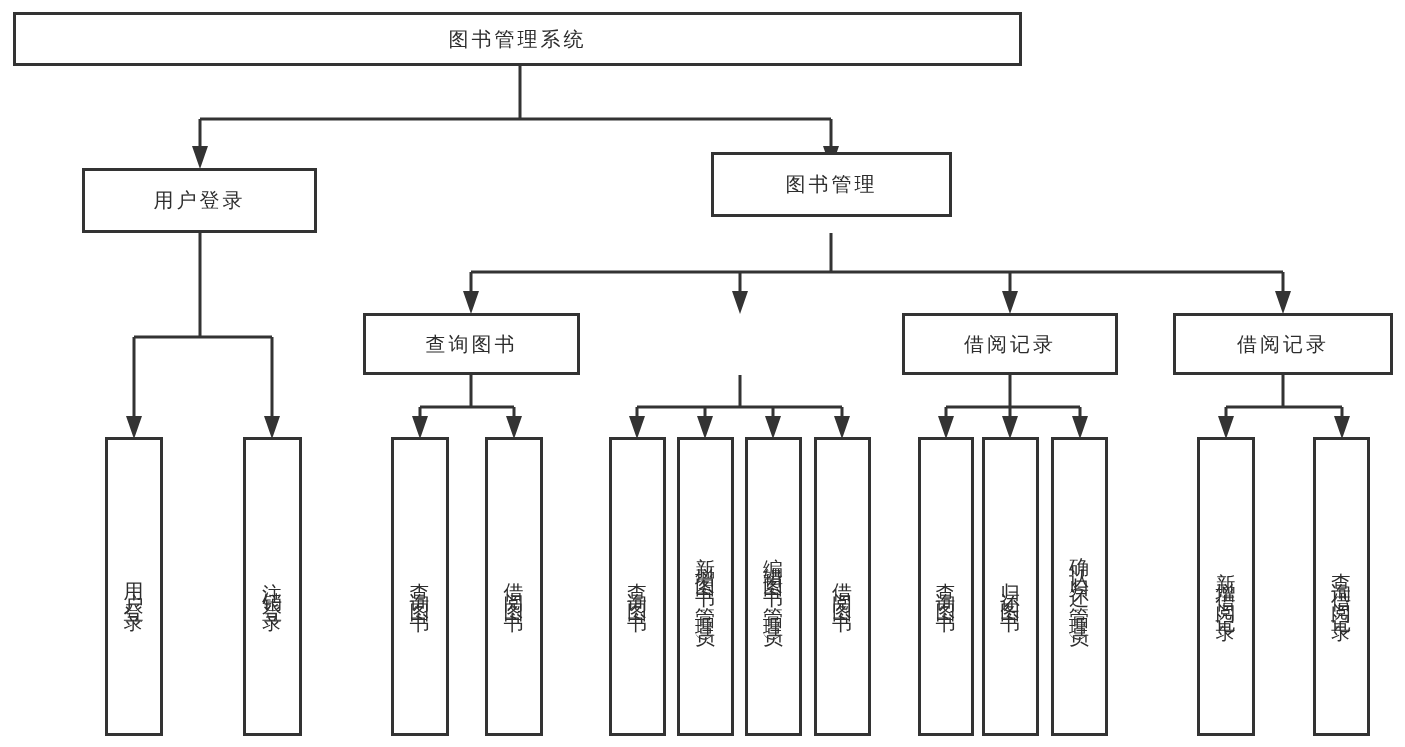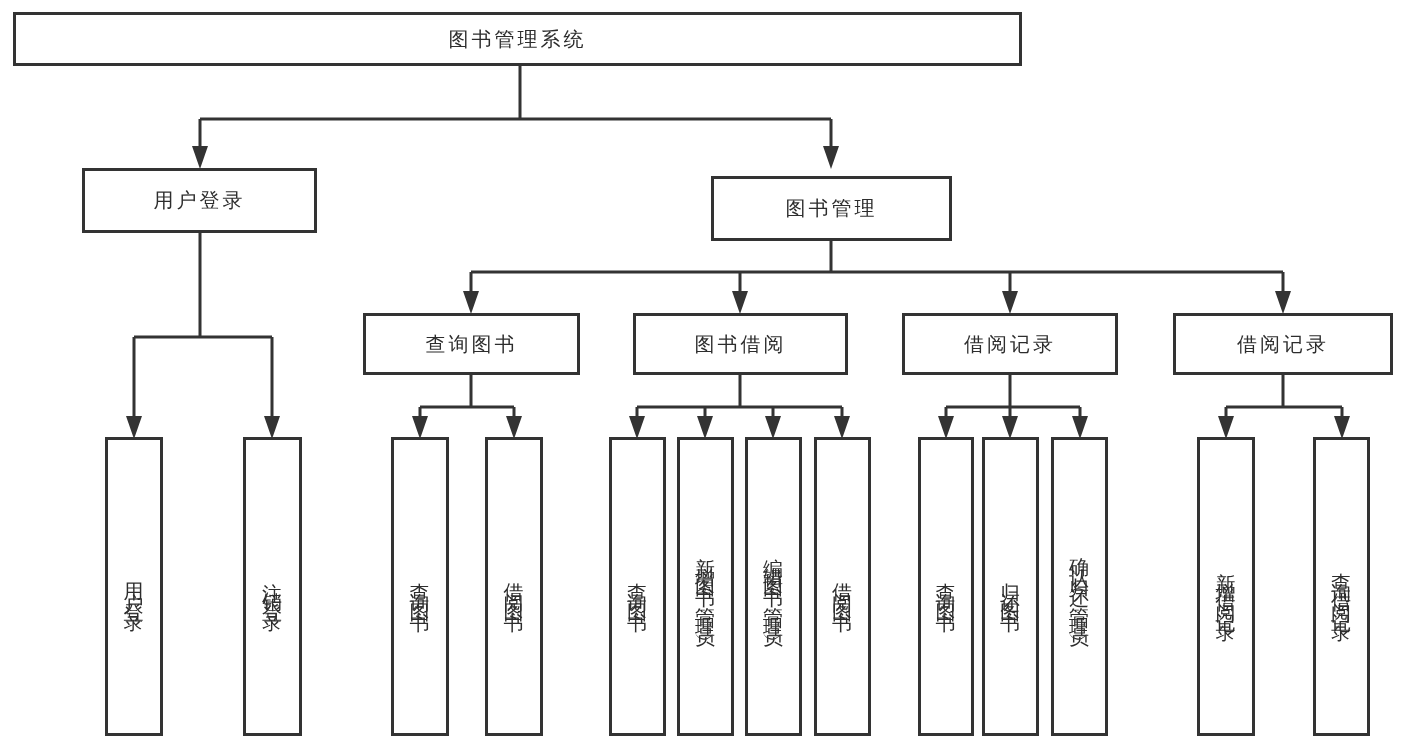--- a/index.html
+++ b/index.html
@@ -69,29 +69,26 @@
     </g>
   </svg>
 
   <div class="node" style="left:13px;top:12px;width:1009px;height:54px">
     <span class="lbl">图书管理系统</span>
   </div>
 
   <div class="node" style="left:82px;top:168px;width:235px;height:65px">
     <span class="lbl">用户登录</span>
   </div>
-  <div class="node" style="left:711px;top:176px;width:241px;height:65px">
+  <div class="node" style="left:711px;top:152px;width:241px;height:65px">
     <span class="lbl">图书管理</span>
   </div>
 
   <div class="node" style="left:363px;top:313px;width:217px;height:62px">
     <span class="lbl">查询图书</span>
-  </div>
-  <div class="node" style="left:633px;top:313px;width:215px;height:62px">
-    <span class="lbl">图书借阅</span>
   </div>
   <div class="node" style="left:902px;top:313px;width:216px;height:62px">
     <span class="lbl">借阅记录</span>
   </div>
   <div class="node" style="left:1173px;top:313px;width:220px;height:62px">
     <span class="lbl">借阅记录</span>
   </div>
 
   <div class="node leaf" style="left:105px;top:437px;width:58px;height:299px">
     <span class="lbl">用户登录</span>

